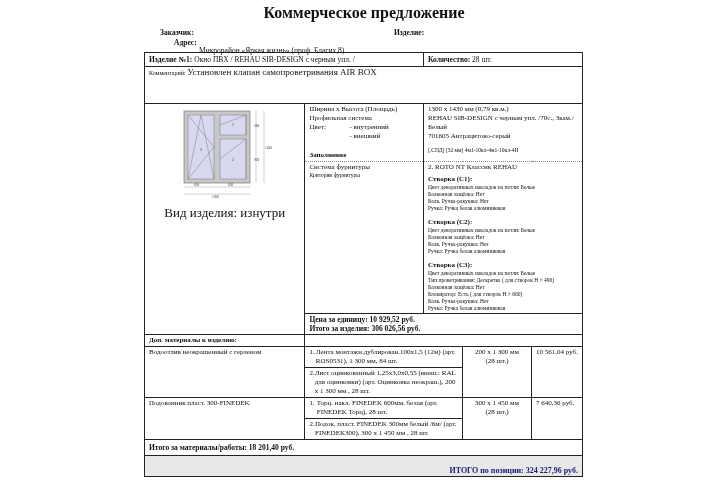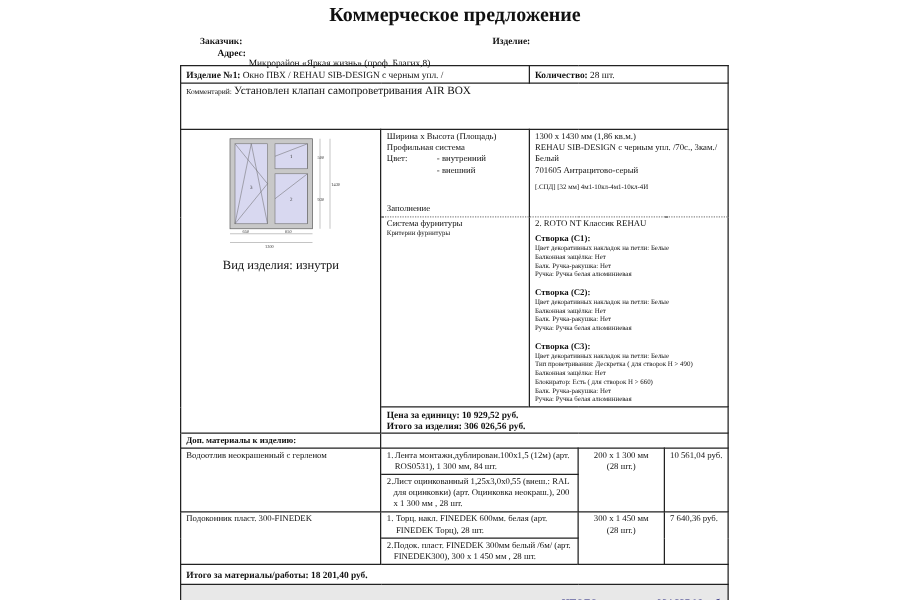--- a/index.html
+++ b/index.html
@@ -25,21 +25,21 @@
   .spec-lbl { width:90px; }
   .dotsep { border-top:1px dotted #888; }
   .small { font-size:5.5px; line-height:7px; }
   .sash-title { font-weight:bold; font-size:7px; margin-top:6px; }
   .sash-title.first { margin-top:3px; }
   .right { text-align:left; }
   .center { text-align:center; }
   .price td { font-weight:bold; font-size:7.5px; }
   .grand { background:#e8e8e8; color:#1a1a7a; font-weight:bold; font-size:8px; text-align:right; height:18px; vertical-align:bottom; }
   .win-svg { margin-top:4px; }
-  .view-label { font-size:10px; margin-top:4px; }
+  .view-label { font-size:13px; margin-top:4px; }
   .num { display:inline-block; width:10px; }
 </style>
 </head>
 <body>
 
 <div class="page">
   <div class="title">Коммерческое предложение</div>
 
   <div class="hdr">
     <span class="b lbl-cust">Заказчик:</span>
@@ -94,24 +94,24 @@
         <div class="view-label">Вид изделия: изнутри</div>
       </td>
       <td class="spec-lbl" style="border-right:1px solid #222; border-bottom:none;">
         <div>Ширина х Высота (Площадь)</div>
         <div>Профильная система</div>
         <div style="display:flex;">
           <span style="width:40px;">Цвет:</span>
           <span>- внутренний</span>
         </div>
         <div style="padding-left:40px;">- внешний</div>
-        <div style="margin-top:22px;">Заполнение</div>
+        <div style="margin-top:10px;font-weight:bold;">Заполнение</div>
       </td>
       <td colspan="3" style="border-bottom:none;">
-        <div>1300 x 1430 мм  (1,86 кв.м.)</div>
+        <div>1300 x 1430 мм  (0,79 кв.м.)</div>
         <div>REHAU SIB-DESIGN с черным упл. /70с., 3кам./</div>
         <div>Белый</div>
         <div>701605 Антрацитово-серый</div>
         <div class="small" style="margin-top:6px;">[.СПД] [32 мм] 4м1-10кл-4м1-10кл-4И</div>
       </td>
     </tr>
     <tr>
       <td class="dotsep" style="border-bottom:none;">
         <div>Система фурнитуры</div>
         <div class="small">Критерии фурнитуры</div>

